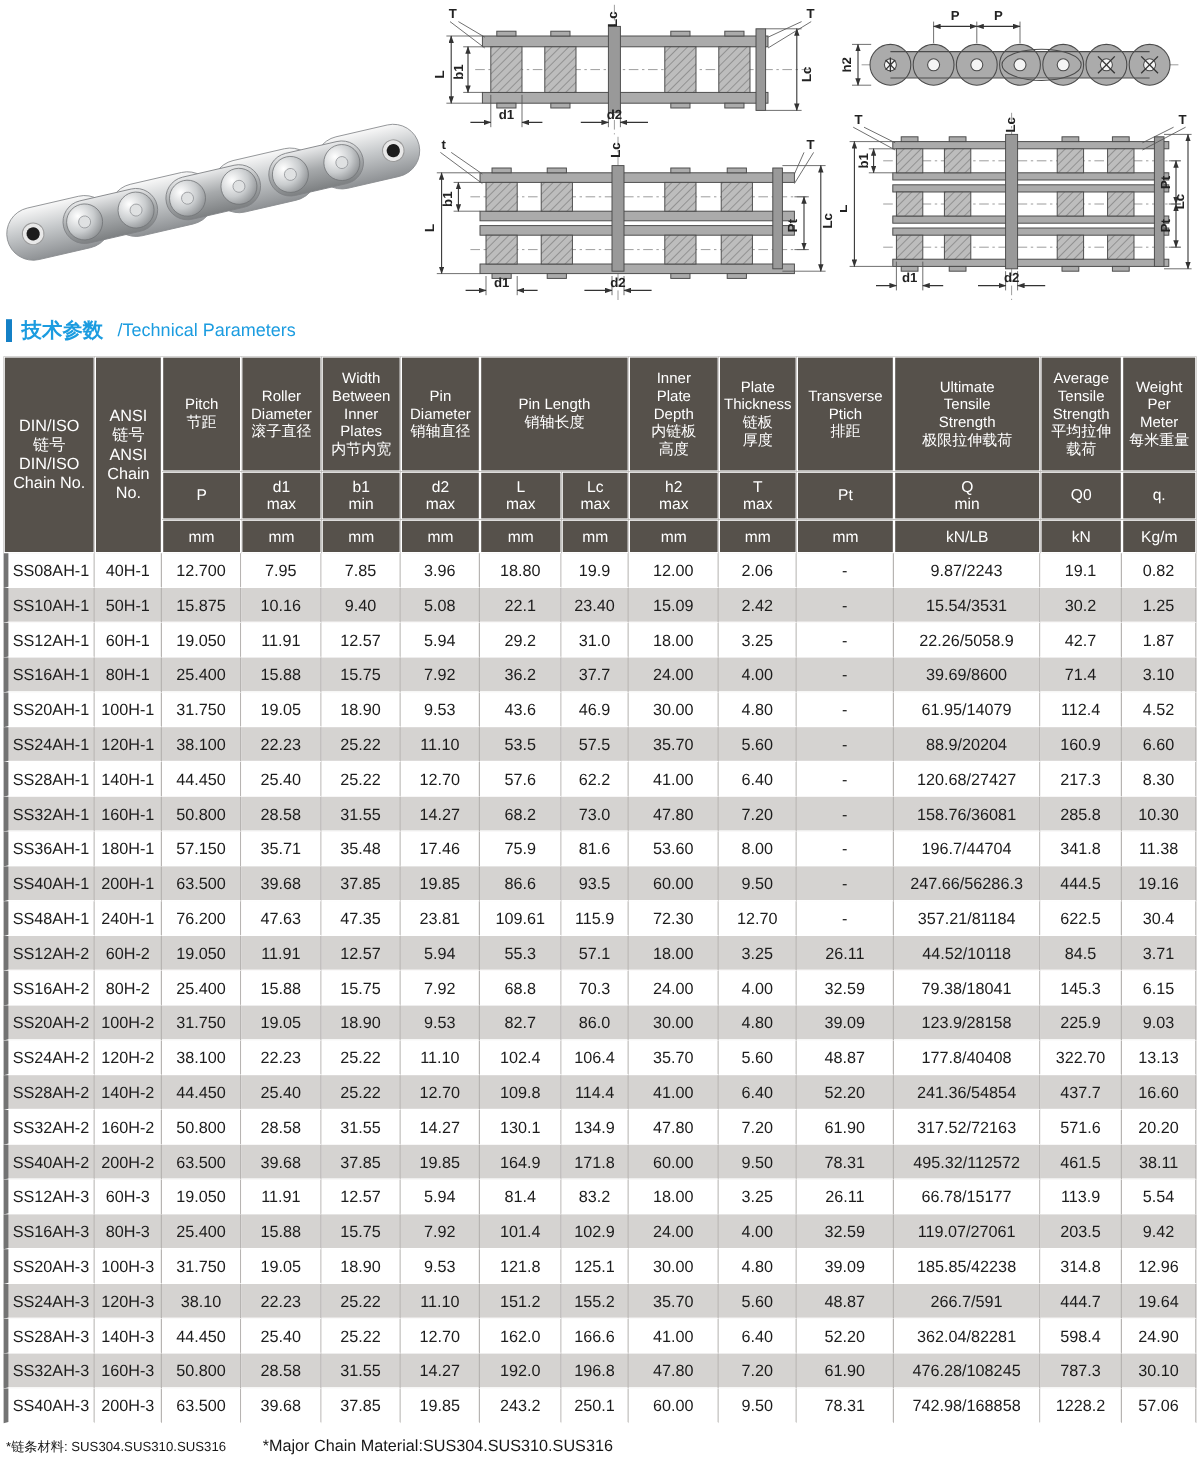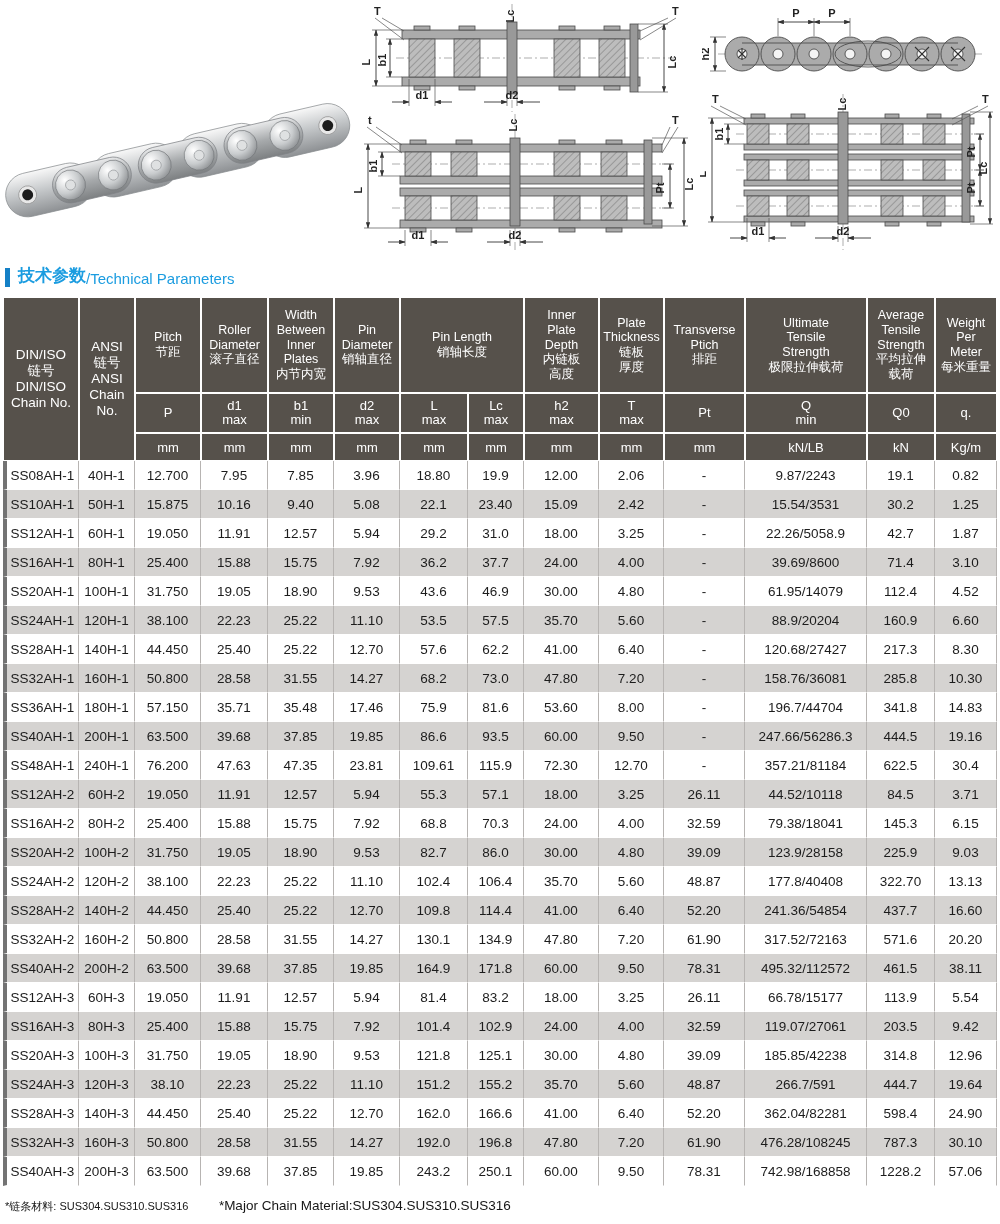--- a/index.html
+++ b/index.html
@@ -14,24 +14,24 @@
   .svg-single{left:362px;top:2px;}
   .svg-double{left:352px;top:112px;}
   .svg-plan{left:702px;top:6px;}
   .svg-triple{left:700px;top:92px;}
   .dim{font-size:11px;font-weight:bold;fill:#222;}
   .dln{stroke:#333;stroke-width:0.9;fill:none;}
   .ext{stroke:#555;stroke-width:0.7;fill:none;}
   .cl{stroke:#777;stroke-width:0.6;stroke-dasharray:8 3 2 3;fill:none;}
 
   
-  .section-title{display:flex;align-items:flex-end;margin:10px 0 10px 5px;}
+  .section-title{display:flex;align-items:center;margin:10px 0 10px 5px;}
   .title-bar{width:5px;height:19px;background:#1480c6;margin-right:8px;}
   .title-cn{color:#1b9ce0;font-size:17px;font-weight:bold;}
-  .title-en{color:#1b9ce0;font-size:15px;margin-left:0;}
+  .title-en{color:#1b9ce0;font-size:15px;margin-left:12px;}
 
   
   table.tech{width:994px;margin-left:3px;border-collapse:separate;border-spacing:0;table-layout:fixed;}
   table.tech thead th{background:#56514b;color:#fff;font-weight:normal;border:1px solid #fff;
     white-space:pre-line;text-align:center;vertical-align:middle;}
   tr.grp th{font-size:12.5px;line-height:1.18;padding:7px 1px;height:80px;}
   tr.grp th.big{font-size:13.5px;}
   tr.sym th{font-size:13px;line-height:1.1;padding:4px 0;height:30px;}
   tr.unit th{font-size:13px;padding:4px 0;height:18px;}
   table.tech tbody td{text-align:center;font-size:13.5px;color:#1c1c1c;background:#fff;
@@ -608,21 +608,21 @@
           <td>35.71</td>
           <td>35.48</td>
           <td>17.46</td>
           <td>75.9</td>
           <td>81.6</td>
           <td>53.60</td>
           <td>8.00</td>
           <td>-</td>
           <td>196.7/44704</td>
           <td>341.8</td>
-          <td>14.83</td>
+          <td>11.38</td>
         </tr>
         <tr class="stripe">
           <td>SS40AH-1</td>
           <td>200H-1</td>
           <td>63.500</td>
           <td>39.68</td>
           <td>37.85</td>
           <td>19.85</td>
           <td>86.6</td>
           <td>93.5</td>

